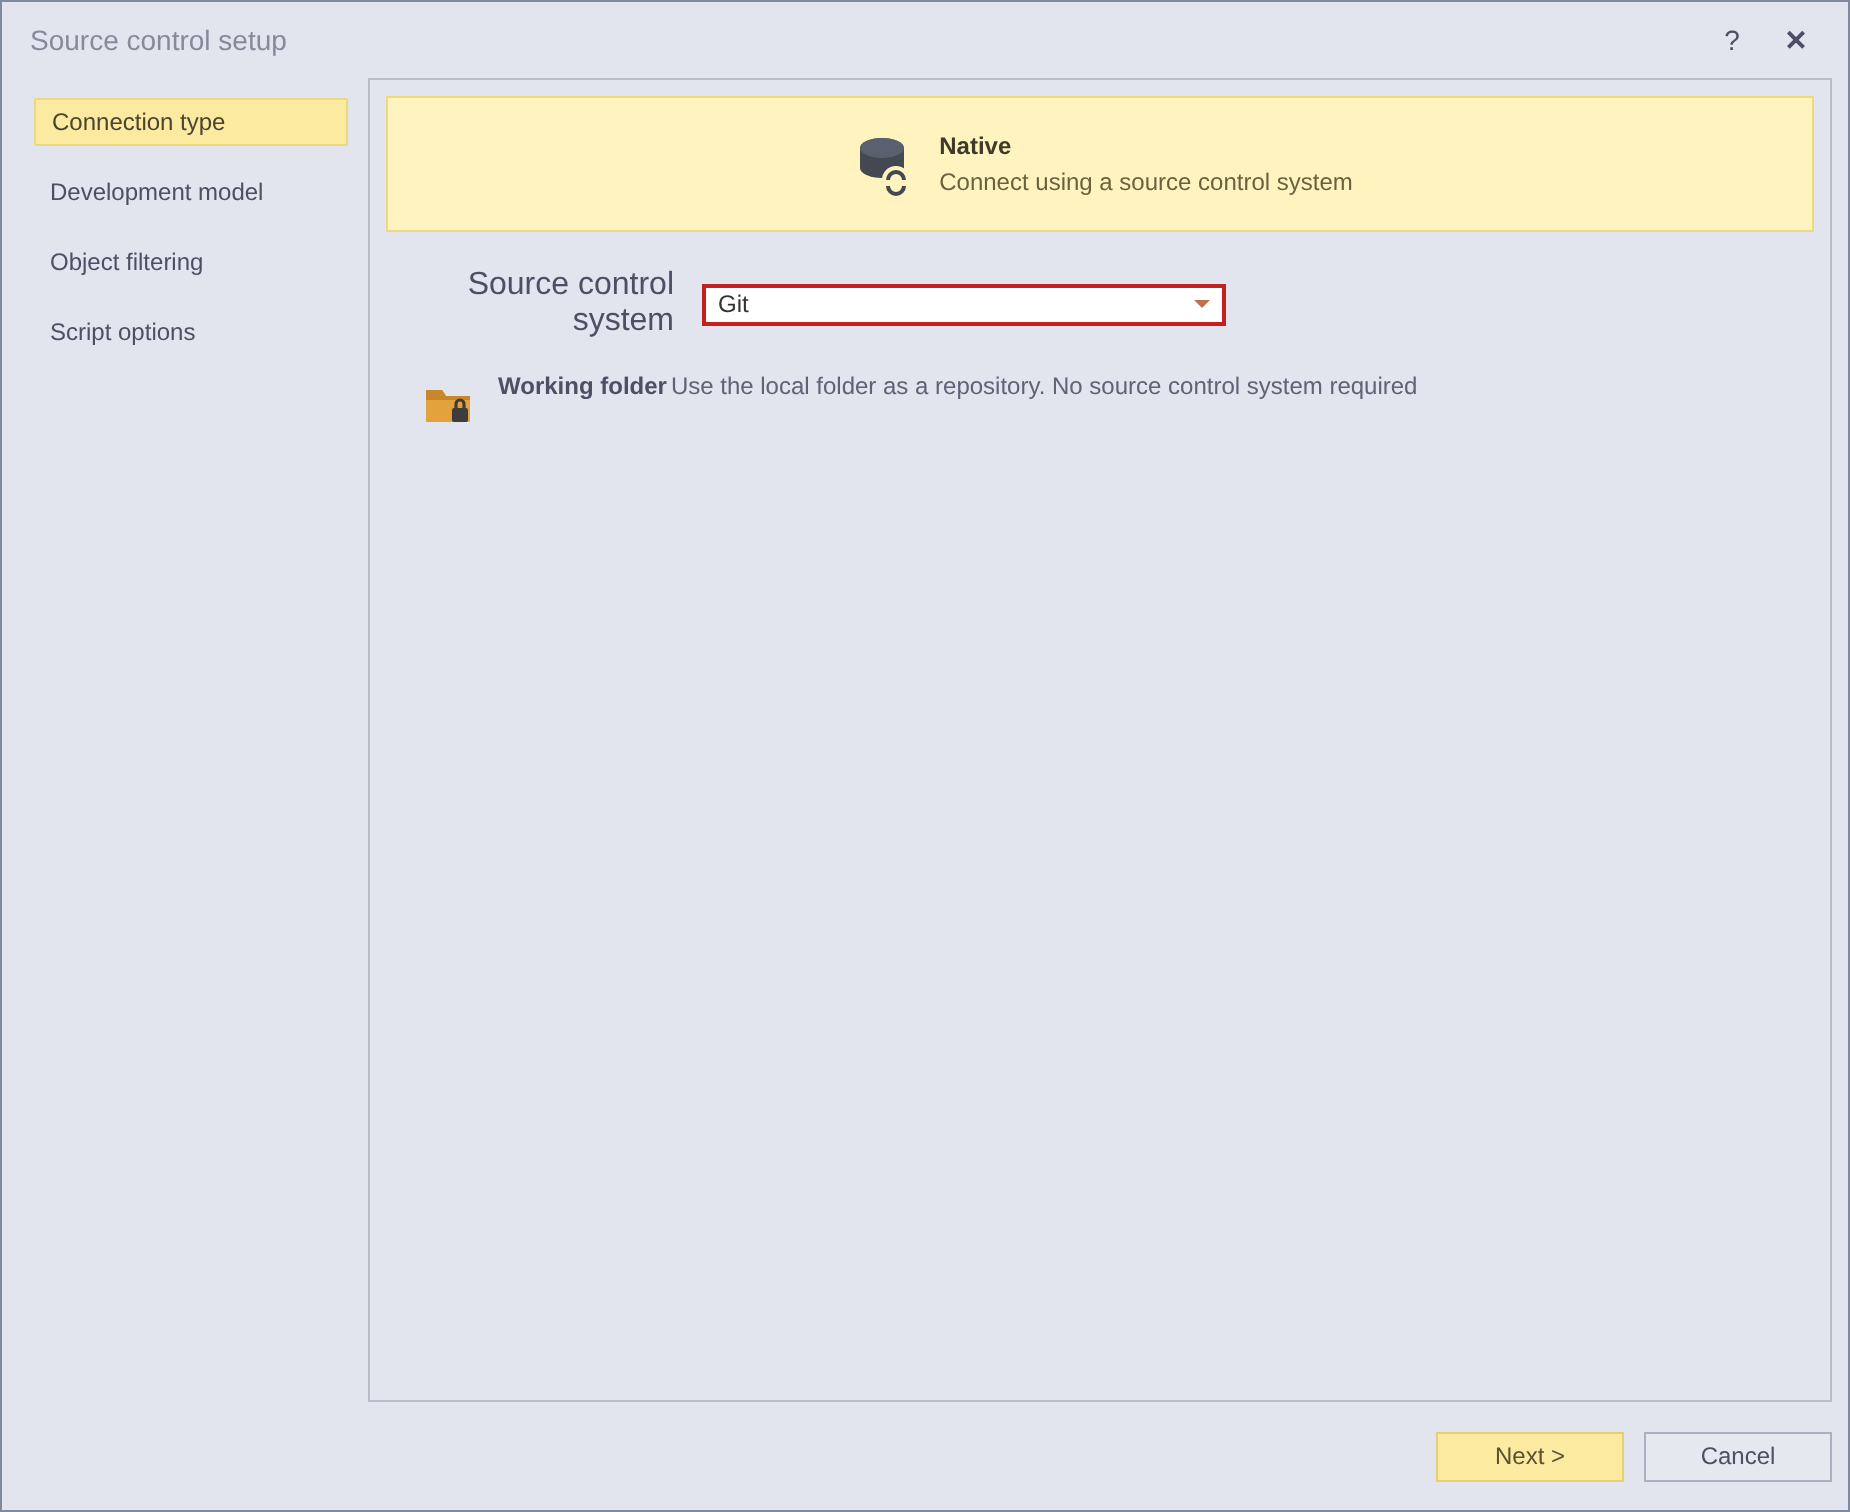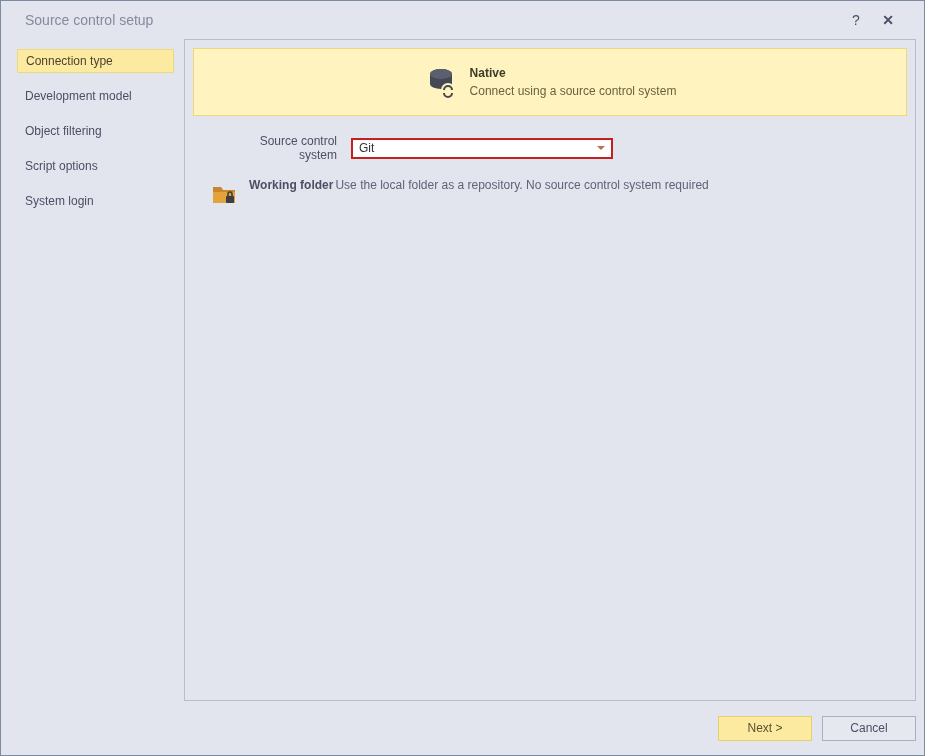--- a/index.html
+++ b/index.html
@@ -6,21 +6,21 @@
     html, body { width: 925px; height: 756px; font-family: "Segoe UI", Tahoma, sans-serif; font-size: 12px; background: #fff; }
     .window {
       width: 925px; height: 756px;
       background: #e2e4ee;
       border: 1px solid #7e8aa0;
       display: flex; flex-direction: column;
     }
     .titlebar {
       height: 38px;
       display: flex; align-items: center;
-      padding: 0 24px;
+      padding: 0 14px;
       color: #868a9b;
       font-size: 14px;
     }
     .titlebar .title { flex: 1; }
     .titlebar .tb-btn {
       width: 24px; height: 24px;
       display: flex; align-items: center; justify-content: center;
       color: #4a4f63; font-weight: bold;
       cursor: pointer; margin-left: 8px;
     }
@@ -71,21 +71,21 @@
     }
     .banner-icon { width: 34px; height: 34px; flex-shrink: 0; }
     .banner-text { display: flex; flex-direction: column; gap: 4px; }
     .banner-title { font-weight: bold; color: #3f3b2a; font-size: 12px; }
     .banner-sub { color: #6a6140; font-size: 12px; }
     .form-row {
       display: flex; align-items: center;
       padding: 18px 10px 0 30px;
       gap: 8px;
     }
-    .form-label { color: #4b5064; font-size: 12px; width: 120px; text-align: right; padding-right: 6px; }
+    .form-label { color: #4b5064; font-size: 16px; width: 120px; text-align: right; padding-right: 6px; }
     .dropdown {
       flex: 0 0 262px;
       height: 21px;
       background: #fff;
       border: 2px solid #c42020;
       display: flex; align-items: center;
       padding: 0 6px;
       cursor: pointer;
       justify-content: space-between;
     }
@@ -144,23 +144,20 @@
         <span>Connection type</span>
       </div>
       <div class="side-item">
         <span>Development model</span>
       </div>
       <div class="side-item">
         <span>Object filtering</span>
       </div>
       <div class="side-item">
         <span>Script options</span>
-      </div>
-      <div class="side-item">
-        <span>System login</span>
       </div>
     </div>
 
     <div class="main">
       <div class="banner">
         <div class="banner-icon">
           <svg viewBox="0 0 34 34" width="34" height="34">
             <ellipse cx="17" cy="9" rx="11" ry="5" fill="#444852"></ellipse>
             <path d="M6 9 v10 a11 5 0 0 0 22 0 V9" fill="#444852"></path>
             <ellipse cx="17" cy="9" rx="11" ry="5" fill="#5b6070"></ellipse>

